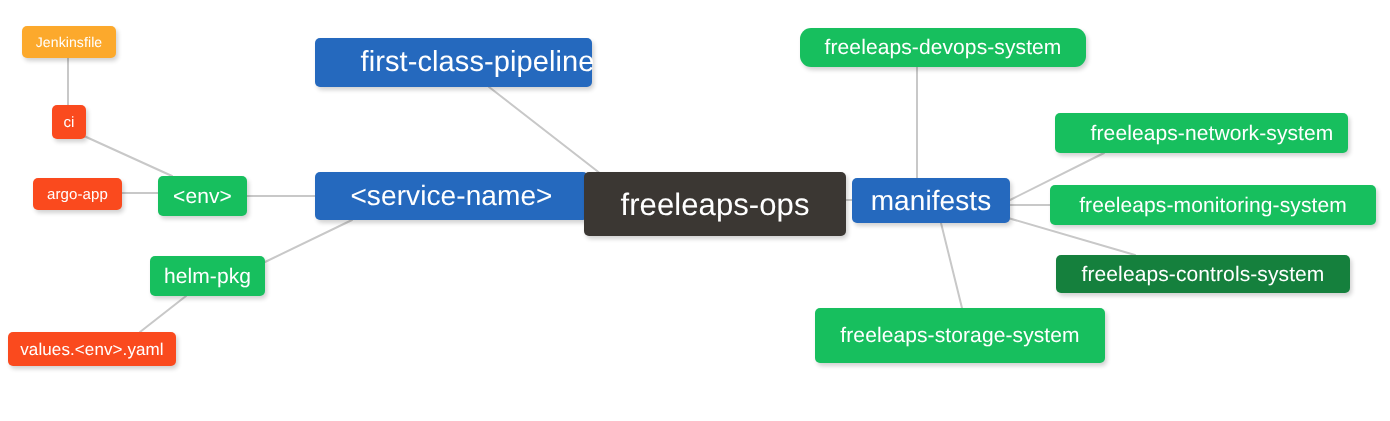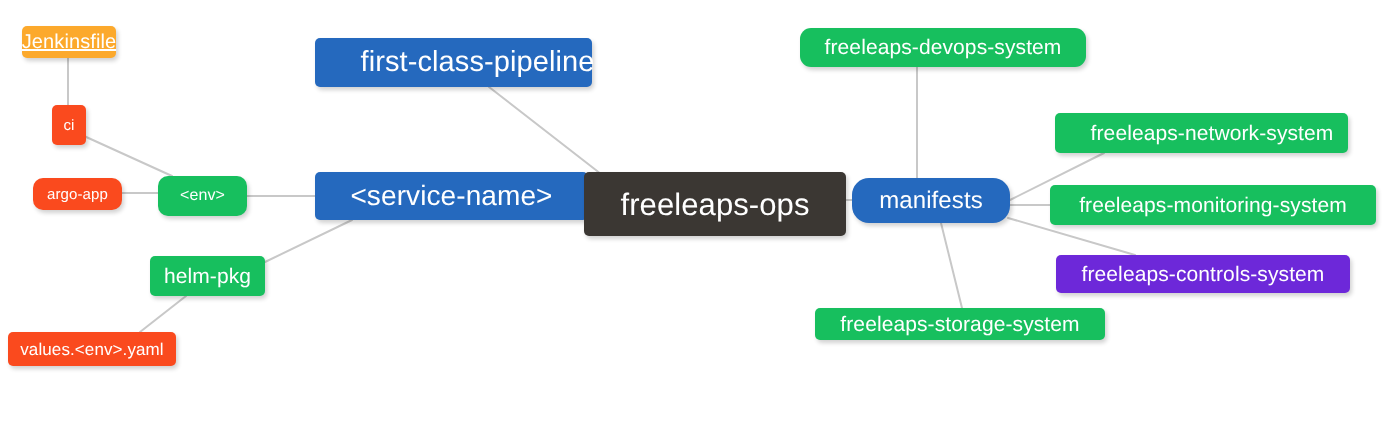--- a/index.html
+++ b/index.html
@@ -40,30 +40,30 @@
     letter-spacing: 0.1px;
     box-shadow: 2px 3px 4px rgba(0,0,0,0.18);
     text-rendering: geometricPrecision;
   }
   .node-label {
     display: block;
     line-height: 1;
   }
 
   
-  .n-jenkinsfile      { left: 22px;   top: 26px;  width: 94px;  height: 32px; font-size: 20px; text-decoration: underline; }
+  .n-jenkinsfile      { left: 22px;   top: 26px;  width: 94px;  height: 32px; font-size: 14px; }
   .n-ci               { left: 52px;   top: 105px; width: 34px;  height: 33px; font-size: 15px; }
   .n-argoapp          { left: 33px;   top: 178px; width: 89px;  height: 32px; font-size: 15px; }
-  .n-env              { left: 158px;  top: 176px; width: 89px;  height: 40px; font-size: 16px; border-radius: 10px; }
+  .n-env              { left: 158px;  top: 176px; width: 89px;  height: 40px; font-size: 21px; }
   .n-helmpkg          { left: 150px;  top: 256px; width: 115px; height: 40px; font-size: 21px; }
   .n-valuesyaml       { left: 8px;    top: 332px; width: 168px; height: 34px; font-size: 17px; }
   .n-firstclass       { left: 315px;  top: 38px;  width: 277px; height: 49px; font-size: 29px; }
   .n-servicename      { left: 315px;  top: 172px; width: 255px; height: 48px; font-size: 28px; }
   .n-freeleapsops     { left: 584px;  top: 172px; width: 262px; height: 64px; font-size: 31px; }
-  .n-manifests        { left: 852px;  top: 178px; width: 158px; height: 45px; font-size: 24px; border-radius: 17px; }
+  .n-manifests        { left: 852px;  top: 178px; width: 158px; height: 45px; font-size: 28px; }
   .n-devops           { left: 800px;  top: 28px;  width: 286px; height: 39px; font-size: 21px; }
   .n-network          { left: 1055px; top: 113px; width: 293px; height: 40px; font-size: 21px; padding-left: 21px; }
   .n-monitoring       { left: 1050px; top: 185px; width: 326px; height: 40px; font-size: 21px; }
   .n-controls         { left: 1056px; top: 255px; width: 294px; height: 38px; font-size: 21px; }
   .n-storage          { left: 815px;  top: 308px; width: 290px; height: 39px; font-size: 21px; }
 </style>
 </head>
 <body>
 
 <div id="canvas">
@@ -82,25 +82,25 @@
       <line x1="1010" y1="200" x2="1104" y2="153" stroke="#c8c8c8" stroke-width="2" stroke-linecap="round"></line>
       <line x1="1010" y1="205" x2="1050" y2="205" stroke="#c8c8c8" stroke-width="2" stroke-linecap="round"></line>
       <line x1="1008" y1="218" x2="1135" y2="255" stroke="#c8c8c8" stroke-width="2" stroke-linecap="round"></line>
       <line x1="941" y1="223" x2="962" y2="308" stroke="#c8c8c8" stroke-width="2" stroke-linecap="round"></line>
     </svg>
 
   <div class="node n-jenkinsfile" style="left: 22px; top: 26px; width: 94px; height: 32px; background: rgb(252, 169, 44);">
     <span class="node-label">Jenkinsfile</span>
   </div>
 
-  <div class="node n-ci" style="left: 52px; top: 105px; width: 34px; height: 40px; background: rgb(250, 74, 30);">
+  <div class="node n-ci" style="left: 52px; top: 105px; width: 34px; height: 34px; background: rgb(250, 74, 30);">
     <span class="node-label">ci</span>
   </div>
 
-  <div class="node n-argoapp" style="left: 33px; top: 178px; width: 89px; height: 32px; background: rgb(250, 74, 30); border-radius: 10px;">
+  <div class="node n-argoapp" style="left: 33px; top: 178px; width: 89px; height: 32px; background: rgb(250, 74, 30);">
     <span class="node-label">argo-app</span>
   </div>
 
   <div class="node n-env" style="left: 158px; top: 176px; width: 89px; height: 40px; background: rgb(23, 191, 94);">
     <span class="node-label">&lt;env&gt;</span>
   </div>
 
   <div class="node n-helmpkg" style="left: 150px; top: 256px; width: 115px; height: 40px; background: rgb(23, 191, 94);">
     <span class="node-label">helm-pkg</span>
   </div>
@@ -130,21 +130,21 @@
   </div>
 
   <div class="node n-network" style="left: 1055px; top: 113px; width: 293px; height: 40px; background: rgb(23, 191, 94);">
     <span class="node-label">freeleaps-network-system</span>
   </div>
 
   <div class="node n-monitoring" style="left: 1050px; top: 185px; width: 326px; height: 40px; background: rgb(23, 191, 94);">
     <span class="node-label">freeleaps-monitoring-system</span>
   </div>
 
-  <div class="node n-controls" style="left: 1056px; top: 255px; width: 294px; height: 38px; background: #6d28d9;">
+  <div class="node n-controls" style="left: 1056px; top: 255px; width: 294px; height: 38px; background: #15803d;">
     <span class="node-label">freeleaps-controls-system</span>
   </div>
 
-  <div class="node n-storage" style="left: 815px; top: 308px; width: 290px; height: 32px; background: rgb(23, 191, 94); text-align: right;">
+  <div class="node n-storage" style="left: 815px; top: 308px; width: 290px; height: 55px; background: rgb(23, 191, 94); text-align: right;">
     <span class="node-label">freeleaps-storage-system</span>
   </div>
 
 </div>
 
 </body></html>

